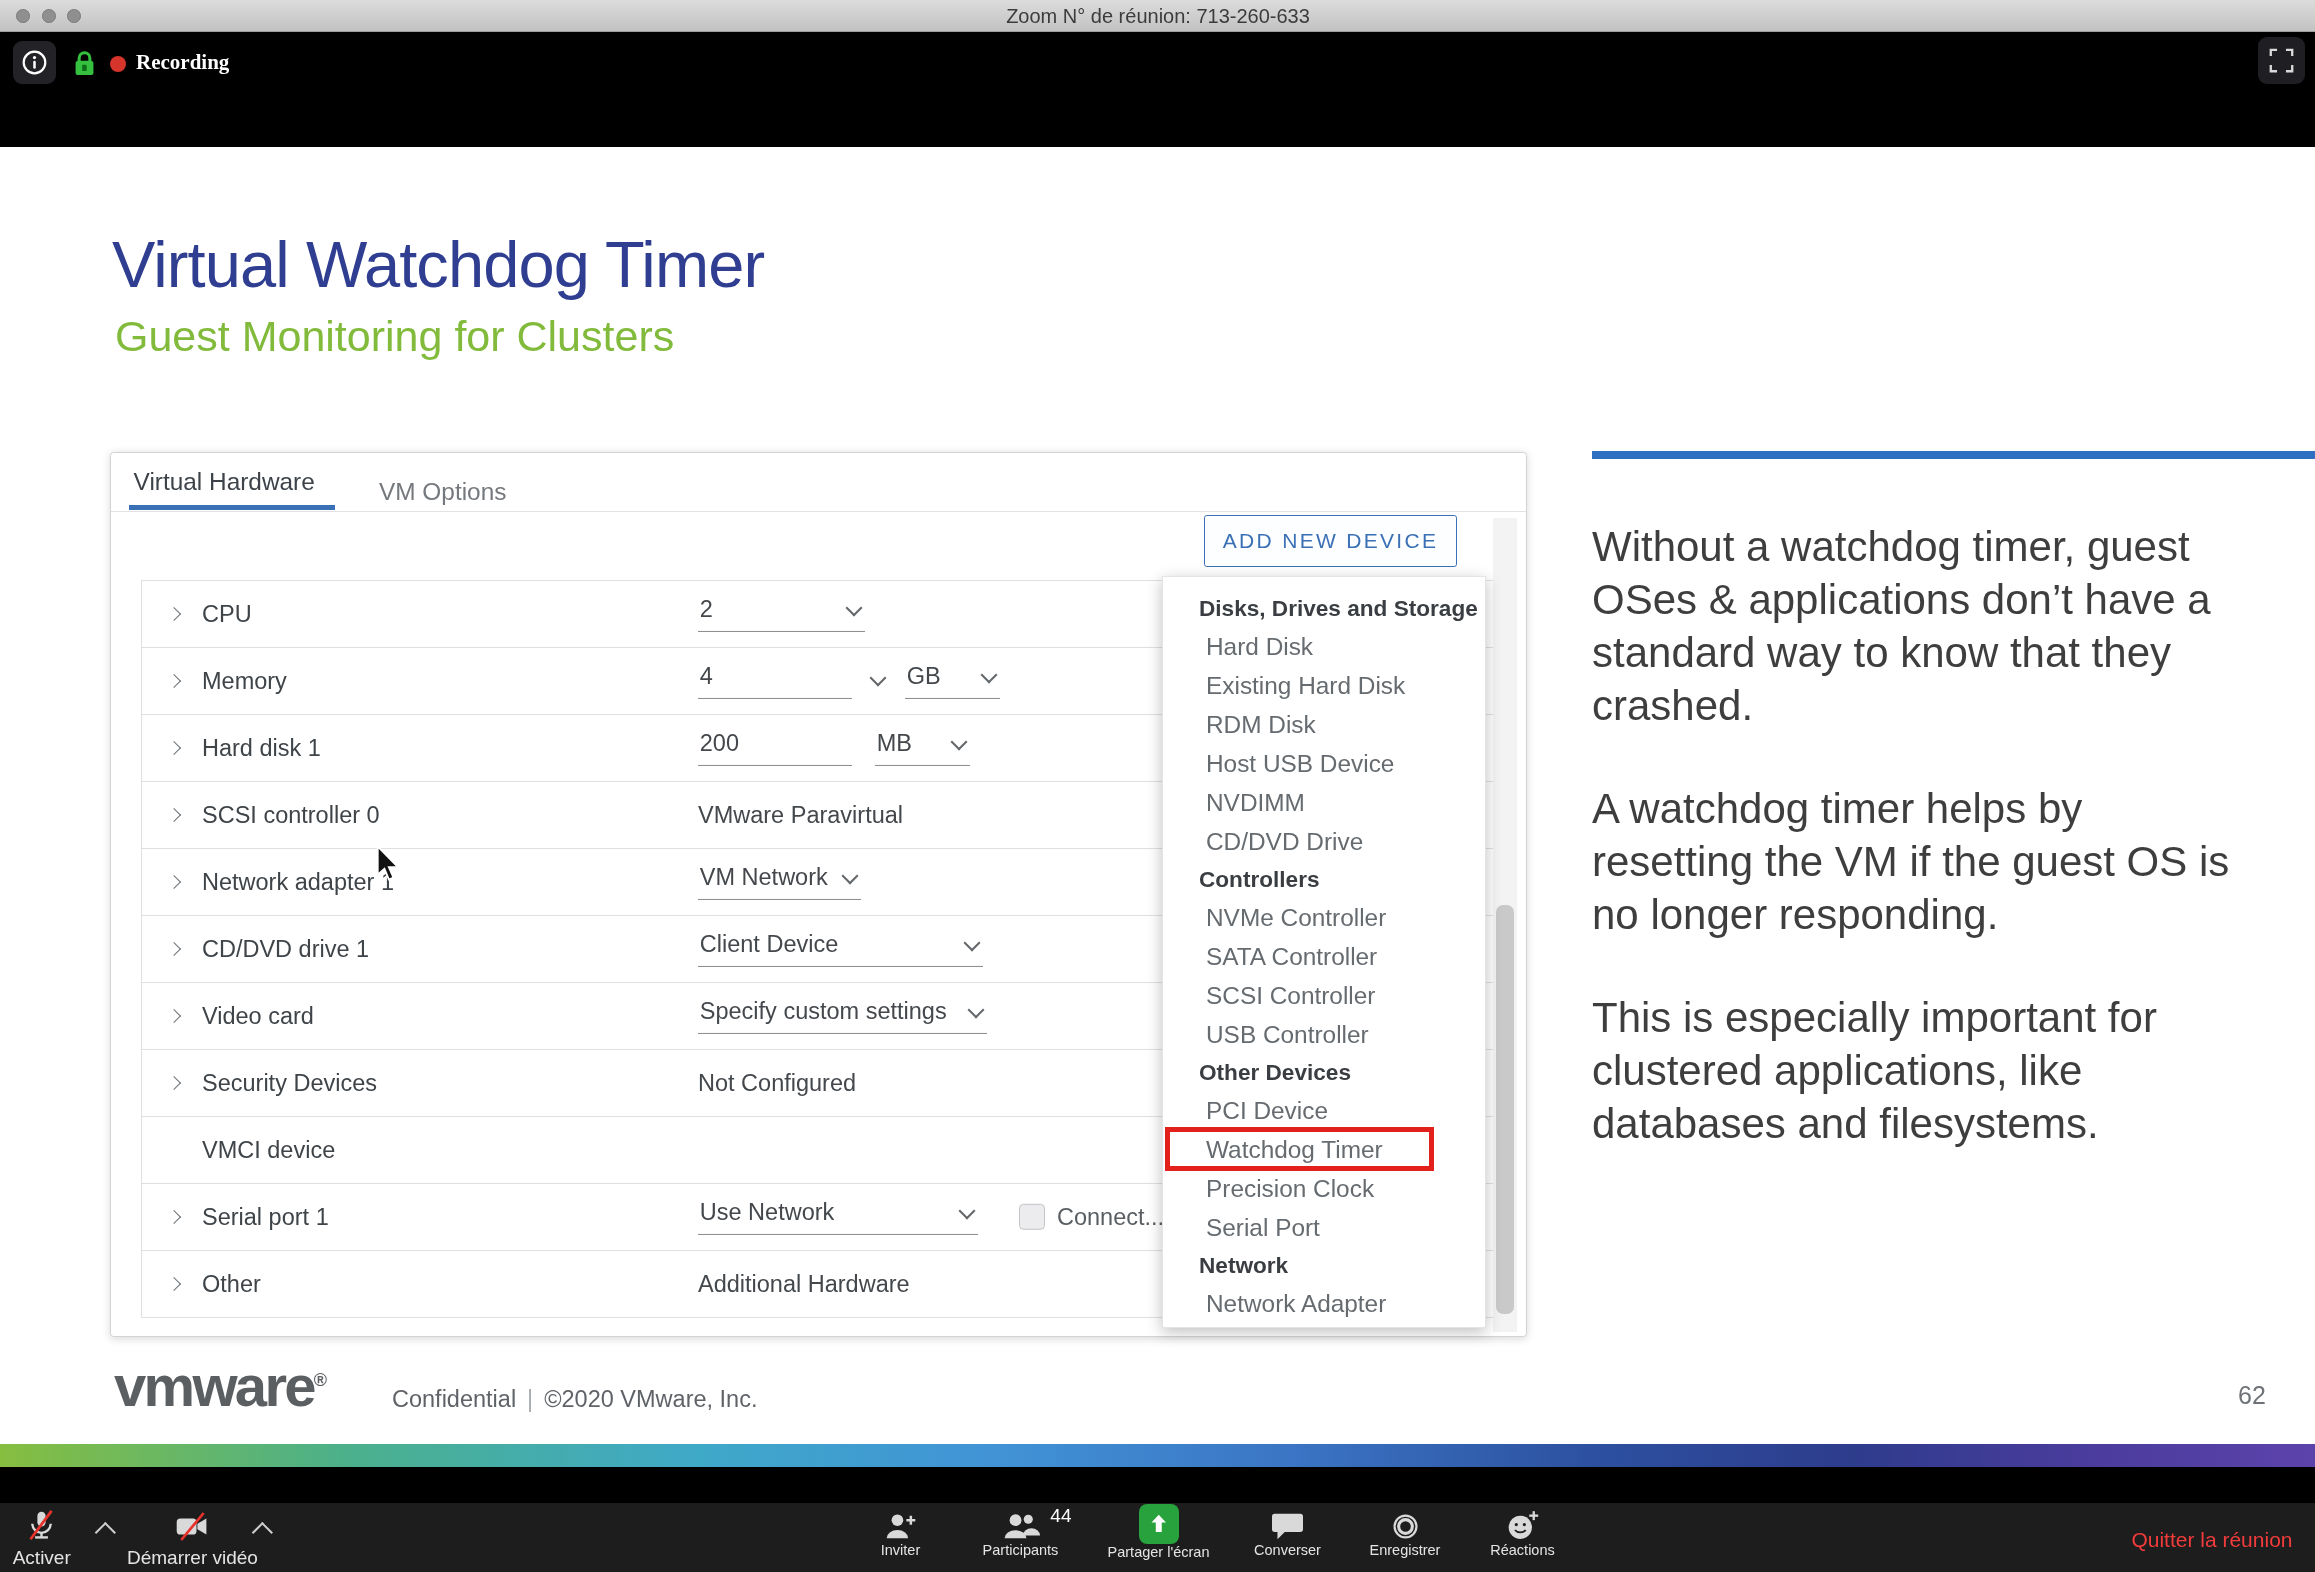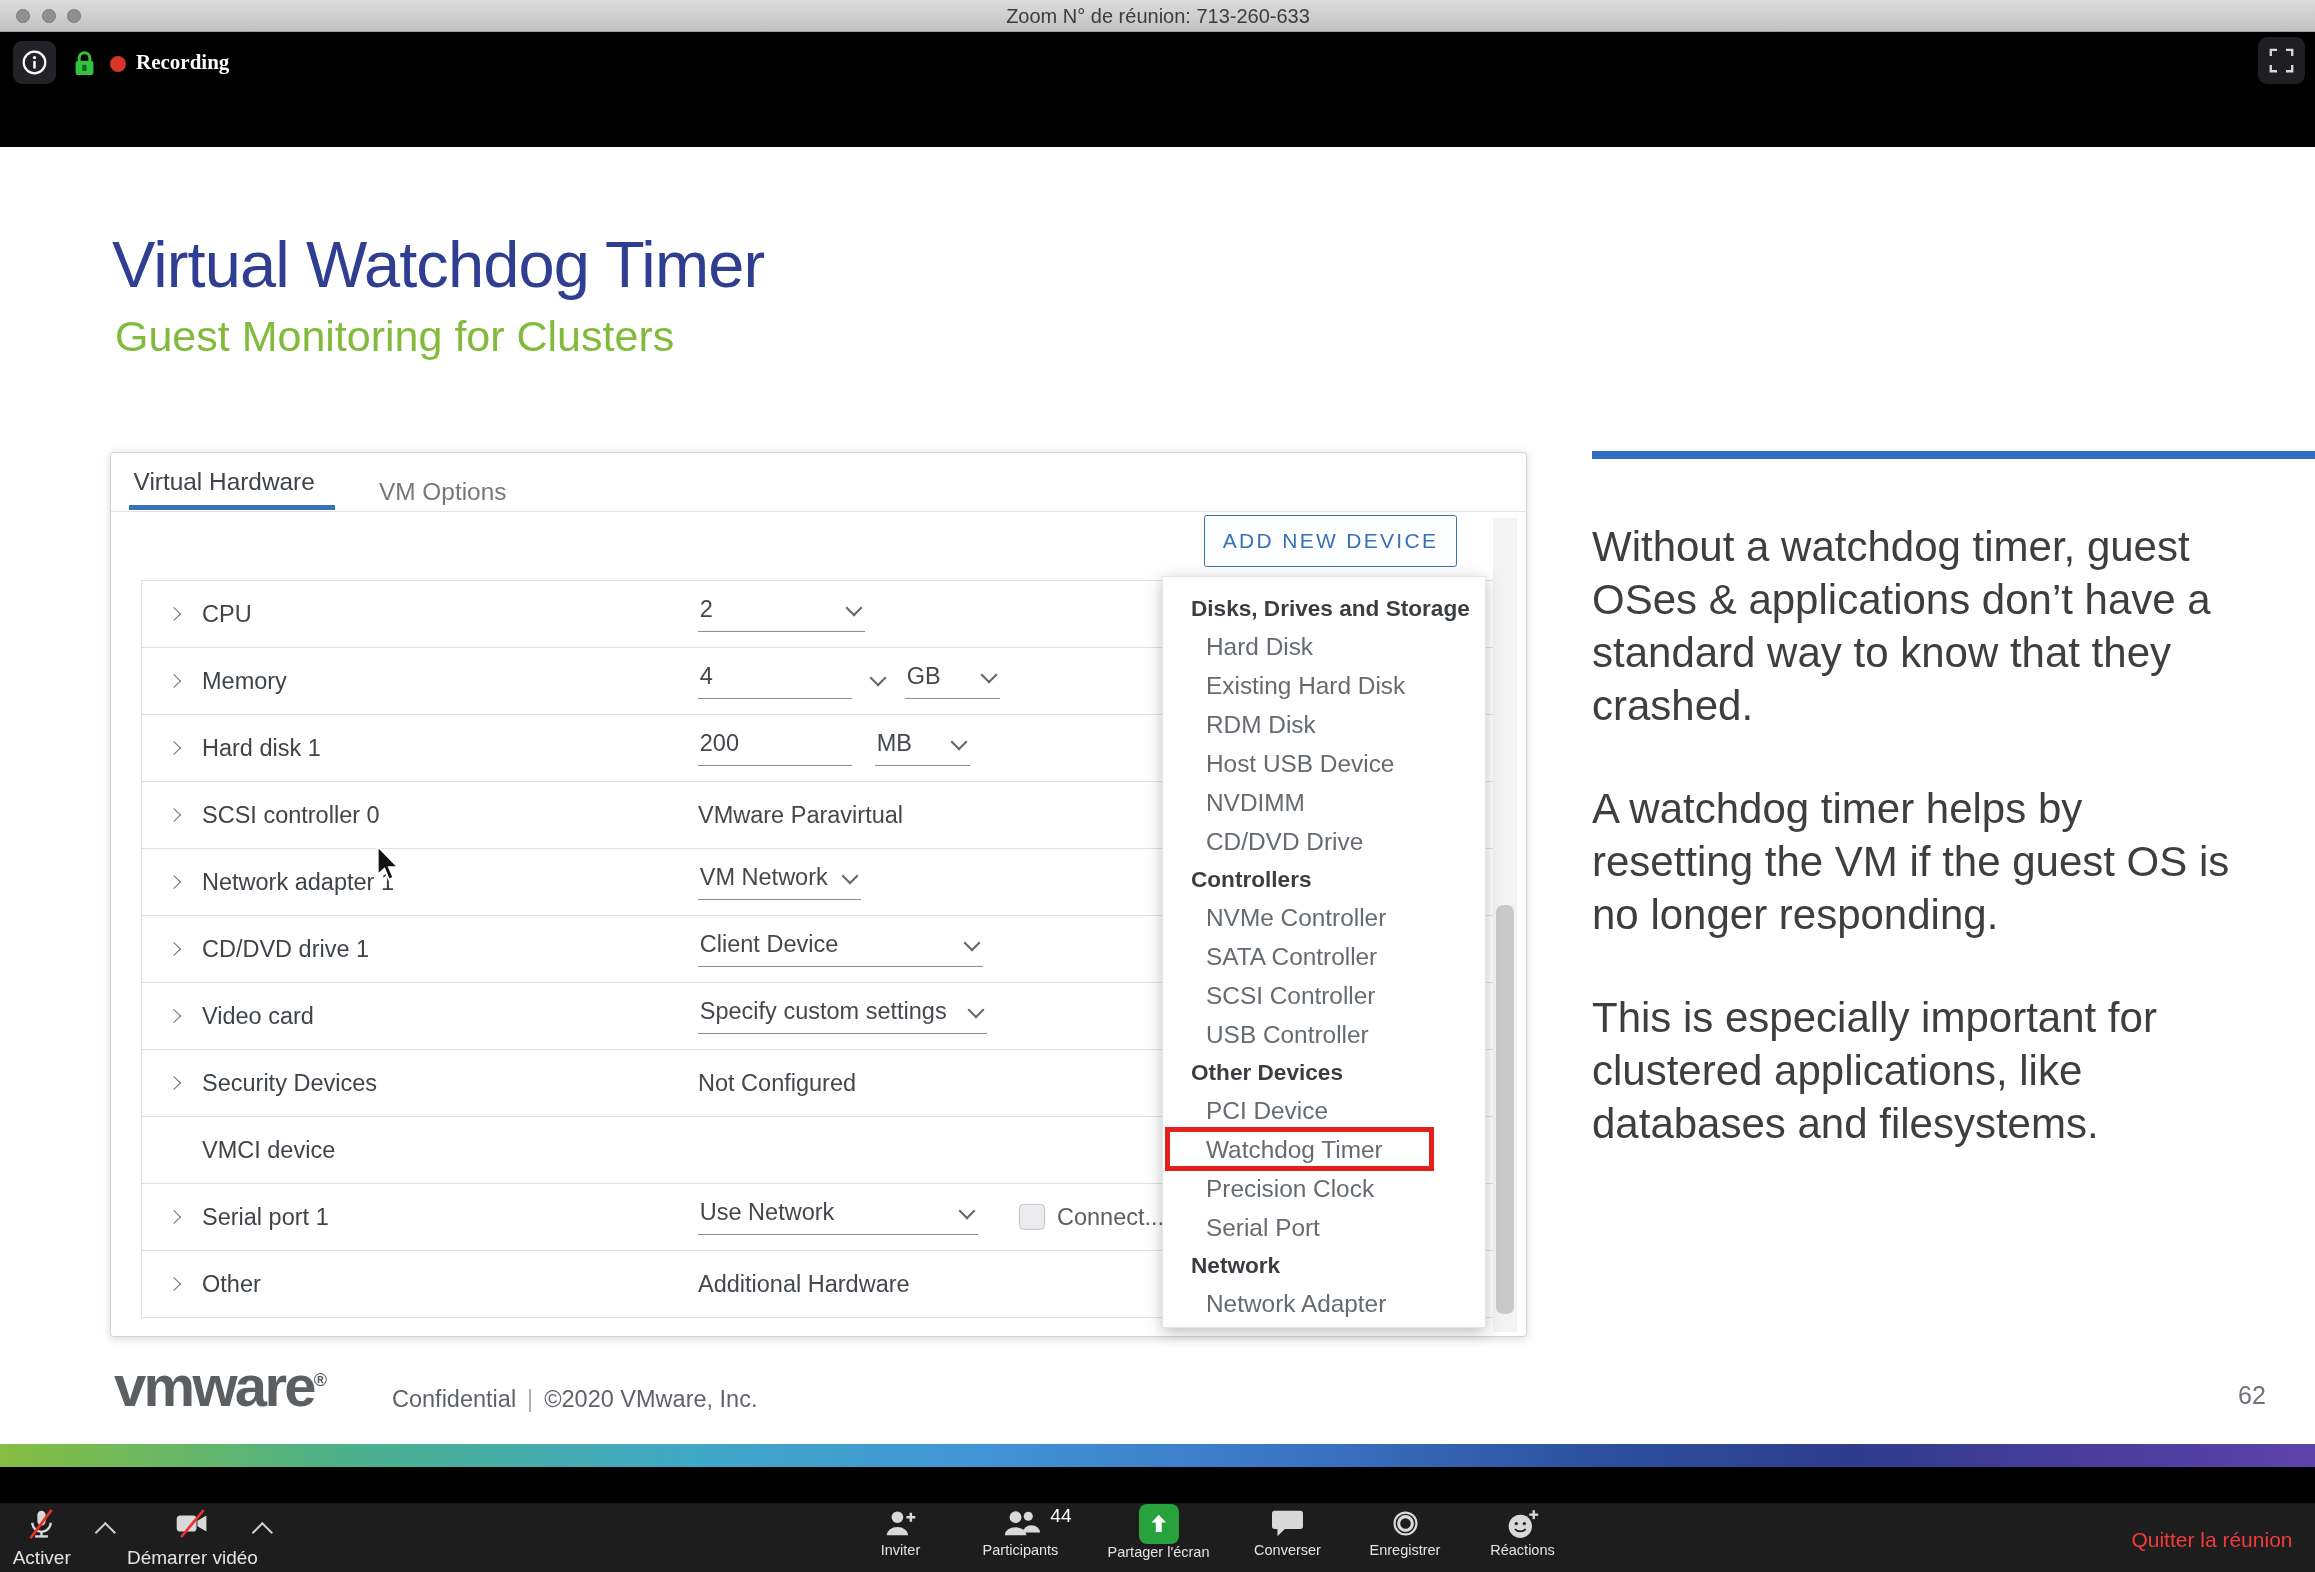--- a/index.html
+++ b/index.html
@@ -77,33 +77,33 @@
   .checkbox{position:absolute;left:877px;top:50%;transform:translateY(-50%);width:24.4px;height:24.4px;
             border:0.9px solid #c2c4c6;border-radius:4.5px;background:#ececee;}
   .chk-label{position:absolute;left:915px;top:50%;transform:translateY(-50%);font-size:23.5px;color:#595e63;}
   .scrollbar{position:absolute;left:1382px;top:65px;width:23.5px;height:814px;background:#f3f3f3;}
   .thumb{position:absolute;left:2.7px;top:387px;width:18px;height:409px;background:#c9c9c9;border-radius:7.2px;}
 
   
   .menu{position:absolute;left:1162px;top:429px;width:324px;height:752px;background:#fff;
         box-shadow:0 3.6px 14.5px rgba(0,0,0,.25);border:0.9px solid #e4e4e4;box-sizing:border-box;
         padding-top:12.7px;z-index:5;}
-  .menu-head{height:37px;line-height:37px;padding-left:28px;font-size:22.6px;font-weight:bold;color:#3a3e42;}
+  .menu-head{height:37px;line-height:37px;padding-left:36px;font-size:22.6px;font-weight:bold;color:#3a3e42;}
   .menu-item{height:39px;line-height:39px;padding-left:43px;font-size:24.4px;color:#666b70;position:relative;}
   .menu-item.boxed::after{content:"";position:absolute;left:1.8px;right:51px;top:-2.7px;bottom:-2.7px;
         border:5.4px solid #e2211c;}
 
   
   .cursor{position:absolute;left:375px;top:698px;z-index:9;}
 
   
   .toolbar{position:absolute;left:0;top:1503px;width:2316px;height:69px;background:#1d1d1d;}
   .tbtn{position:absolute;top:5.4px;display:flex;flex-direction:column;align-items:center;color:#e4e4e4;}
   .tbtn .lbl{font-size:19px;margin-top:4.5px;white-space:nowrap;}
-  .icon-box{height:34px;display:flex;align-items:flex-start;justify-content:center;position:relative;}
+  .icon-box{height:34px;display:flex;align-items:flex-end;justify-content:center;position:relative;}
   .share-chip{width:40px;height:40px;border-radius:8.1px;background:#27a23c;
               display:flex;align-items:center;justify-content:center;margin-top:-4.5px;}
   .badge{position:absolute;top:-3.6px;right:-31px;font-size:19px;color:#fff;}
   .chev-up{width:12.7px;height:12.7px;border-left:2.7px solid #cfcfcf;border-top:2.7px solid #cfcfcf;
            transform:rotate(45deg);position:absolute;top:22px;}
   .leave{position:absolute;right:23.5px;top:25px;font-size:21px;color:#f23b3b;}
   .center-group{position:absolute;left:846px;top:5.4px;display:flex;}
   .center-group .citem{display:flex;flex-direction:column;align-items:center;color:#e4e4e4;}
 </style>
 </head>

